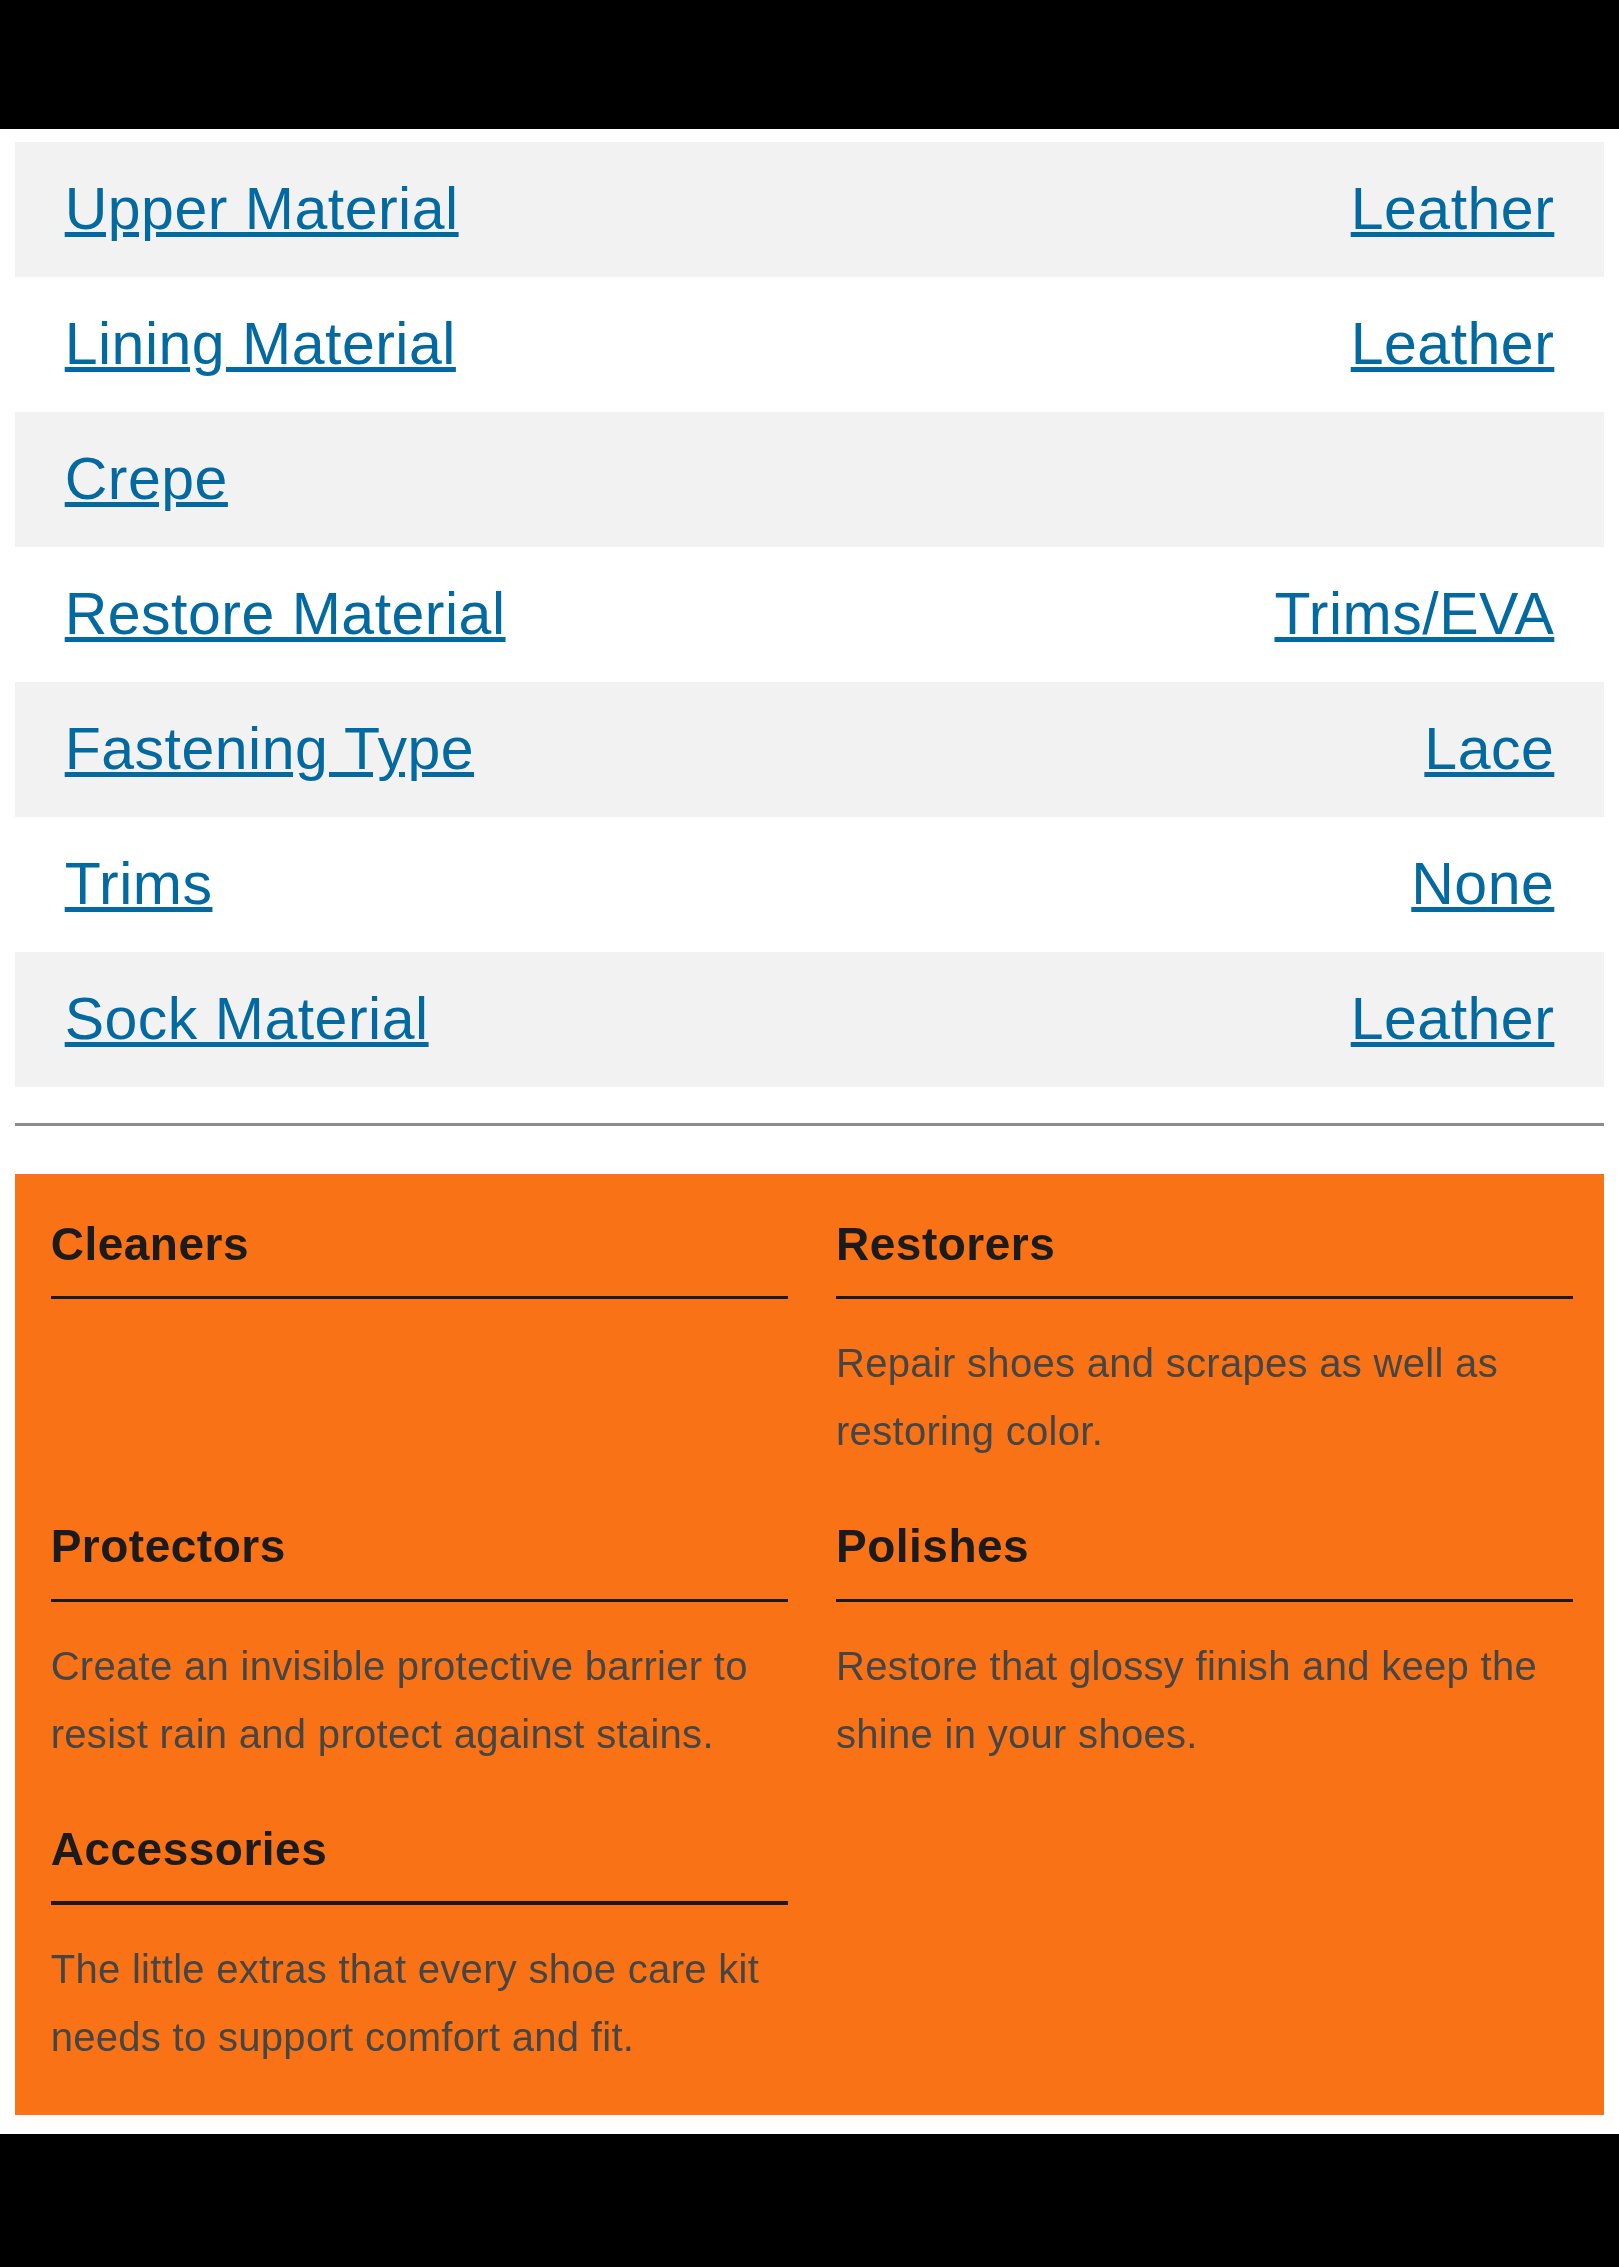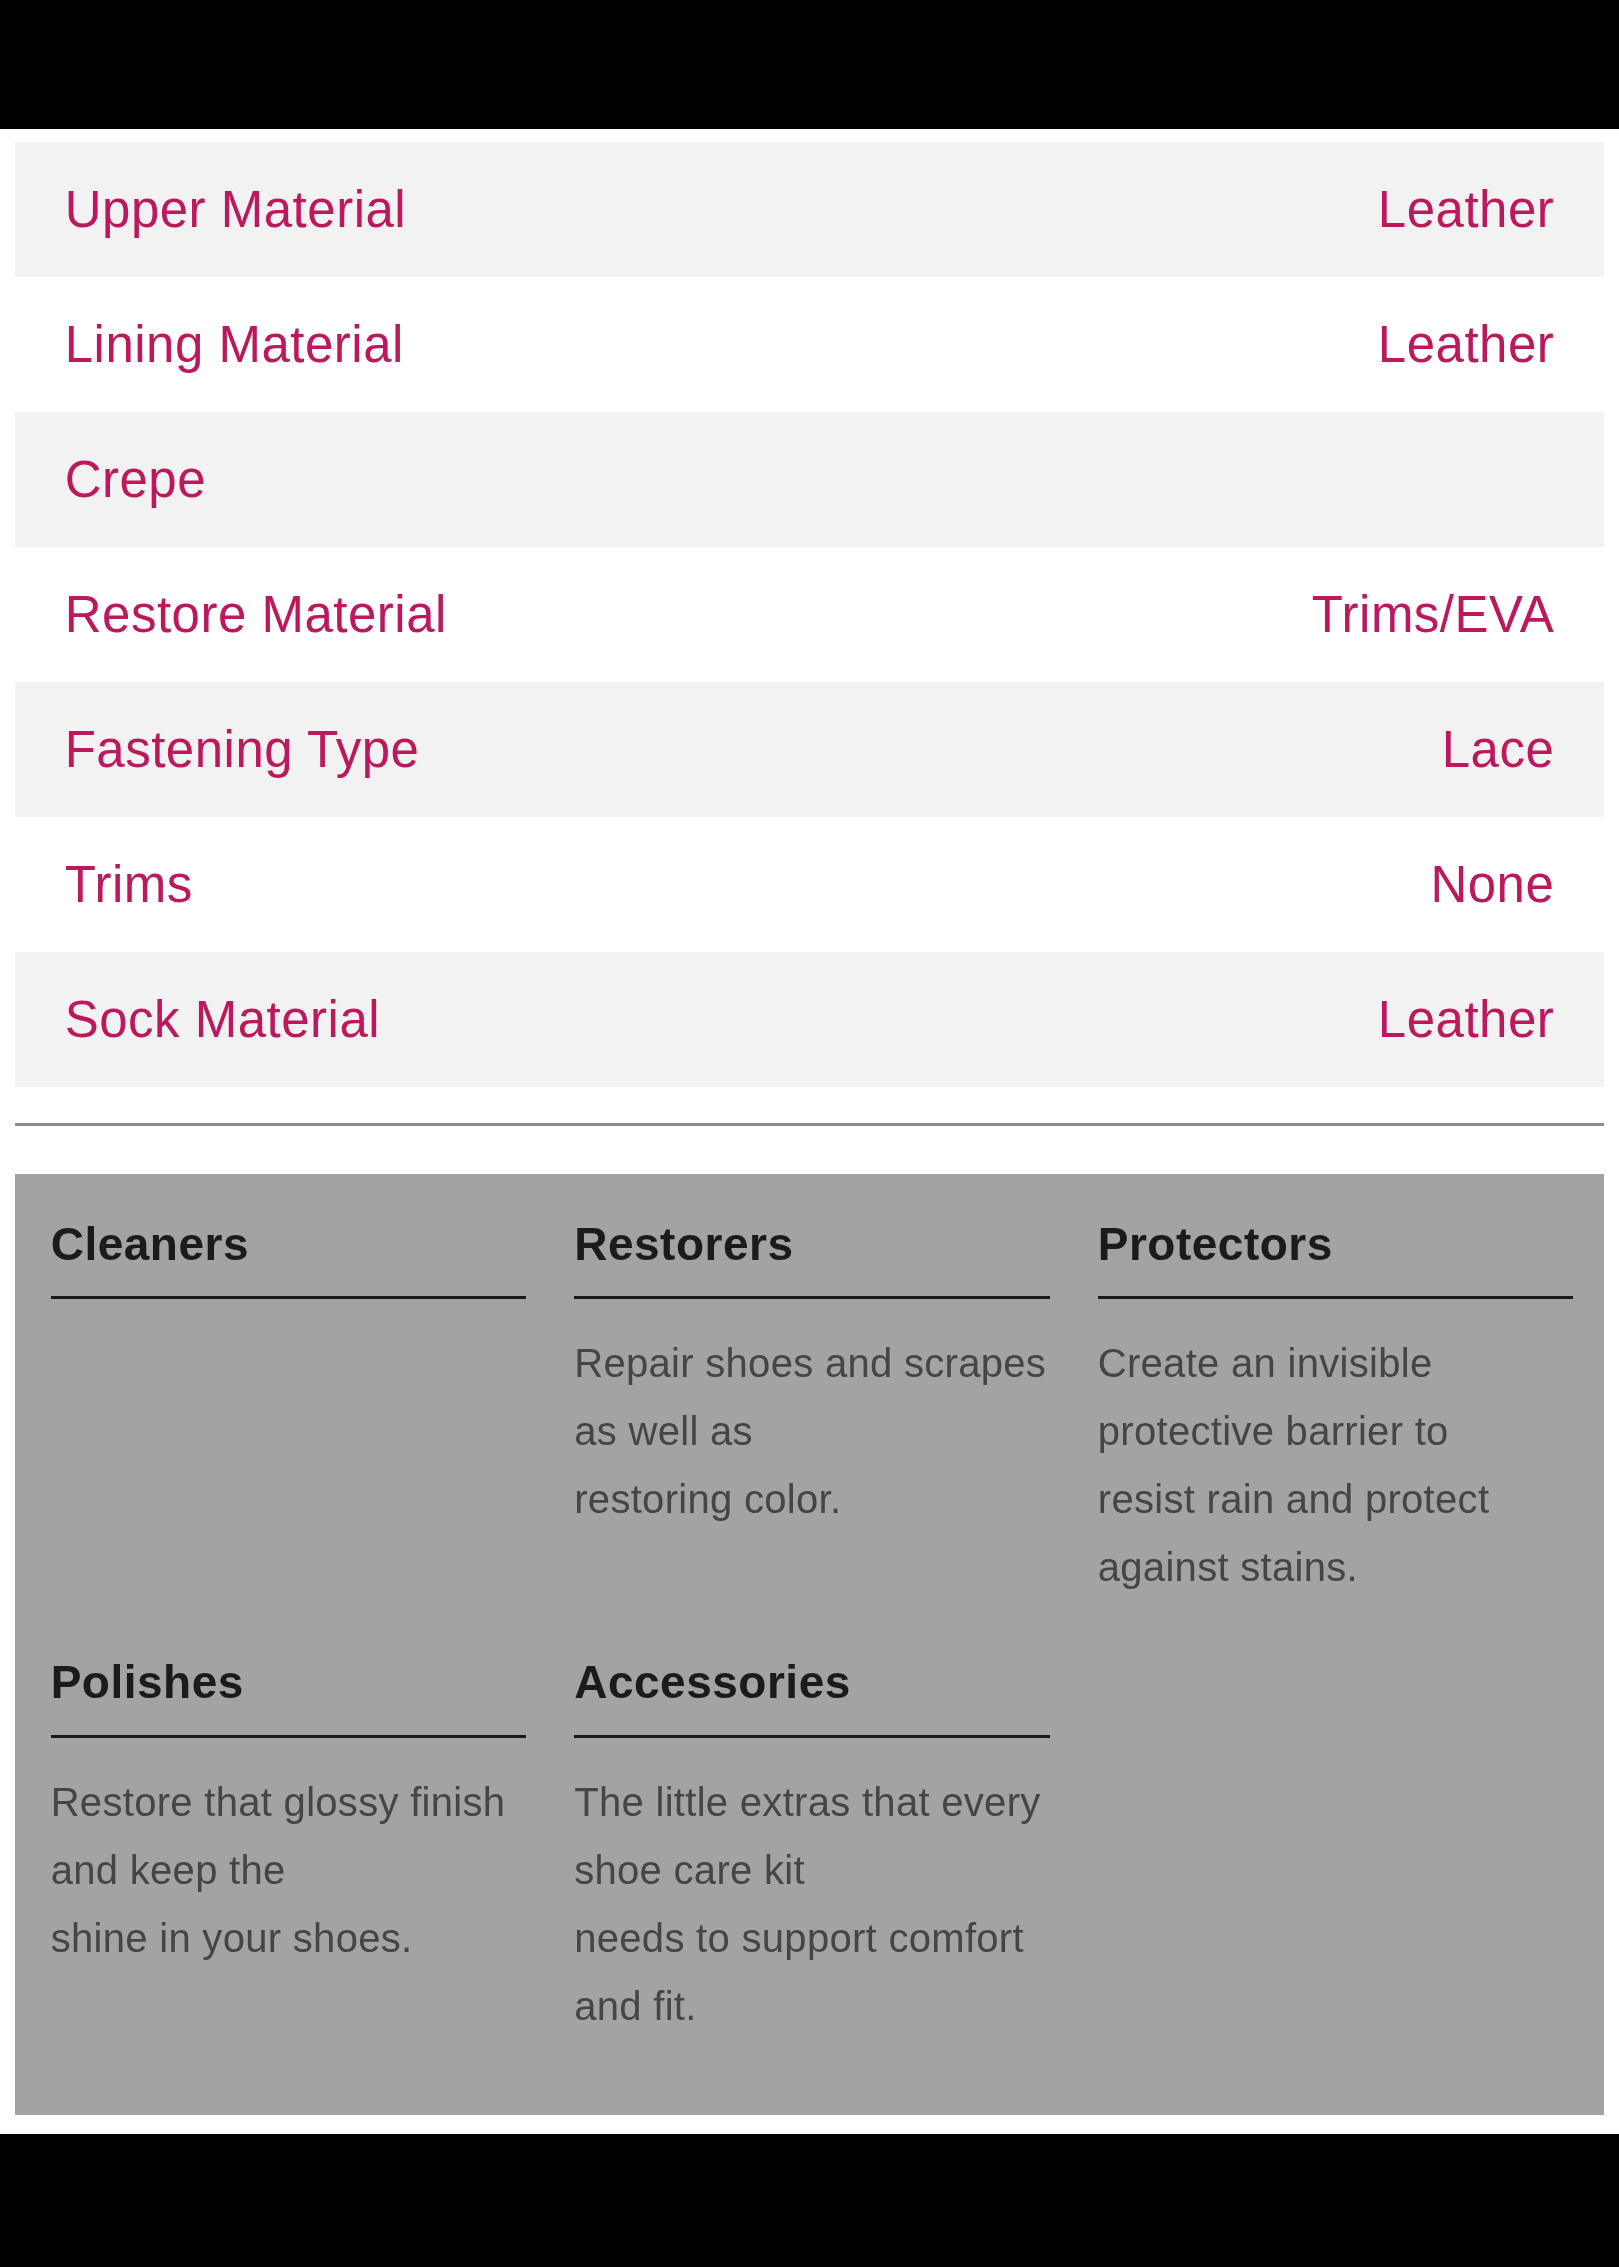--- a/index.html
+++ b/index.html
@@ -37,44 +37,45 @@
     height: 135px;
     display: flex;
     justify-content: space-between;
     align-items: center;
     padding: 0 50px;
     background: #ffffff;
   }
   .spec-row.striped { background: #f2f2f2; }
 
   .spec-label, .spec-value {
-    font-size: 51px;
+    font-size: 59px;
     font-weight: 400;
-    color: #be185d;
+    color: #0369a1;
     letter-spacing: 0.5px;
     white-space: nowrap;
+    text-decoration: underline;
   }
   .spec-value { text-align: right; }
 
   
   .section-divider {
     margin: 36px 14.7px 0 14.7px;
     height: 2.9px;
     background: #8c8c8c;
     border: none;
   }
 
   
   .care-panel {
     margin: 48px 14.7px 0 14.7px;
     height: 941px;
-    background: #a3a3a3;
+    background: #f97316;
     padding: 45px 31px 0 36px;
     display: grid;
-    grid-template-columns: 1fr 1fr 1fr;
+    grid-template-columns: 1fr 1fr;
     column-gap: 48px;
     row-gap: 56px;
     align-content: start;
   }
   .care-item { }
   .care-title {
     font-size: 46px;
     line-height: 1.12;
     font-weight: 700;
     color: #1b1b1b;

